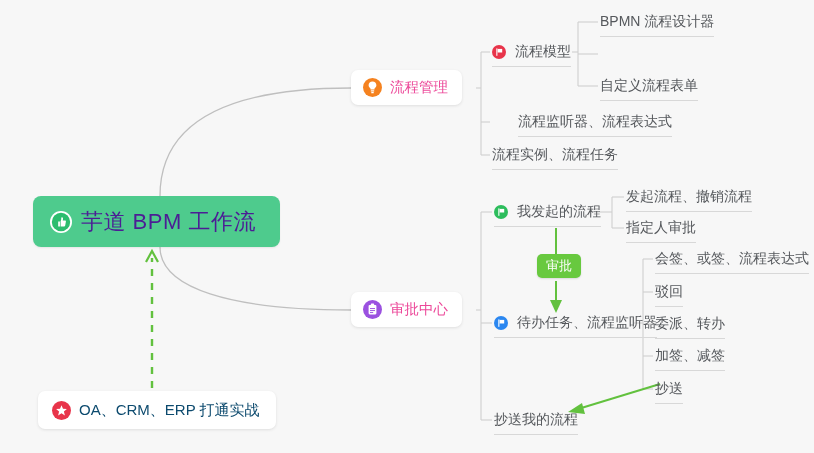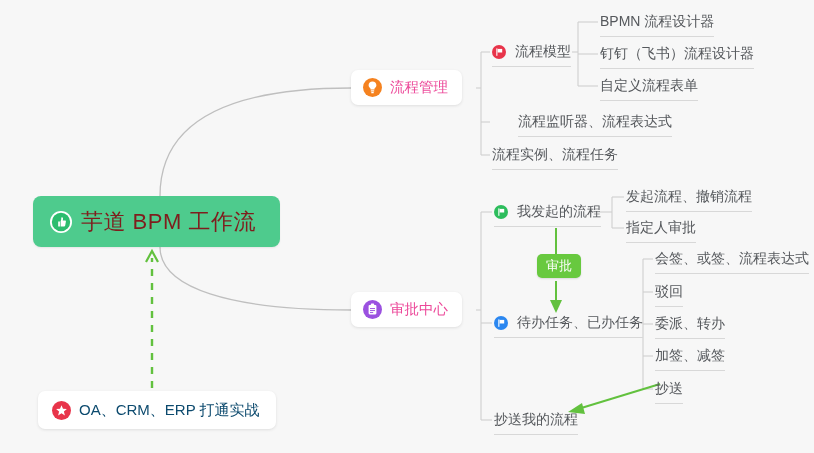--- a/index.html
+++ b/index.html
@@ -25,21 +25,21 @@
     position: absolute;
     left: 33px; top: 196px;
     width: 247px; height: 51px;
     background: #4ecb8d;
     border-radius: 8px;
     display: flex; align-items: center;
     padding-left: 17px;
     box-shadow: 0 1px 2px rgba(0,0,0,0.07);
   }
   .root-node .label {
-    color: #7f1d1d;
+    color: #4c1d95;
     font-size: 22px;
     letter-spacing: 0.5px;
     white-space: nowrap;
     margin-left: 9px;
   }
 
   
   .pill {
     position: absolute;
     background: #ffffff;
@@ -201,23 +201,20 @@
         <rect x="4.3" y="3.4" width="1.1" height="7.4" fill="#ffffff"></rect>
         <path d="M5.6 3.9 L10.2 3.9 L10.2 7.5 L5.6 7.5 Z" fill="#ffffff"></path>
       </svg>
     </span>
     <span class="label iconed">流程模型</span>
   </div>
 
   <div class="item no-icon" style="left:600px; top:13px;">
     <span class="label">BPMN 流程设计器</span>
   </div>
-  <div class="item no-icon" style="left:600px; top:45px;">
-    <span class="label">钉钉（飞书）流程设计器</span>
-  </div>
   <div class="item no-icon" style="left:600px; top:77px;">
     <span class="label">自定义流程表单</span>
   </div>
 
   <div class="item no-icon" style="left:518px; top:113px;">
     <span class="label">流程监听器、流程表达式</span>
   </div>
   <div class="item no-icon" style="left:492px; top:146px;">
     <span class="label">流程实例、流程任务</span>
   </div>
@@ -259,21 +256,21 @@
   </div>
 
   <div class="item" style="left:494px; top:314px;">
     <span class="cicon sm">
       <svg viewBox="0 0 14 14">
         <circle cx="7" cy="7" r="7" fill="#2b87f0"></circle>
         <rect x="4.3" y="3.4" width="1.1" height="7.4" fill="#ffffff"></rect>
         <path d="M5.6 3.9 L10.2 3.9 L10.2 7.5 L5.6 7.5 Z" fill="#ffffff"></path>
       </svg>
     </span>
-    <span class="label iconed">待办任务、已办任务</span>
+    <span class="label iconed">待办任务、流程监听器</span>
   </div>
 
   <div class="item no-icon" style="left:655px; top:250px;">
     <span class="label">会签、或签、流程表达式</span>
   </div>
   <div class="item no-icon" style="left:655px; top:283px;">
     <span class="label">驳回</span>
   </div>
   <div class="item no-icon" style="left:655px; top:315px;">
     <span class="label">委派、转办</span>

